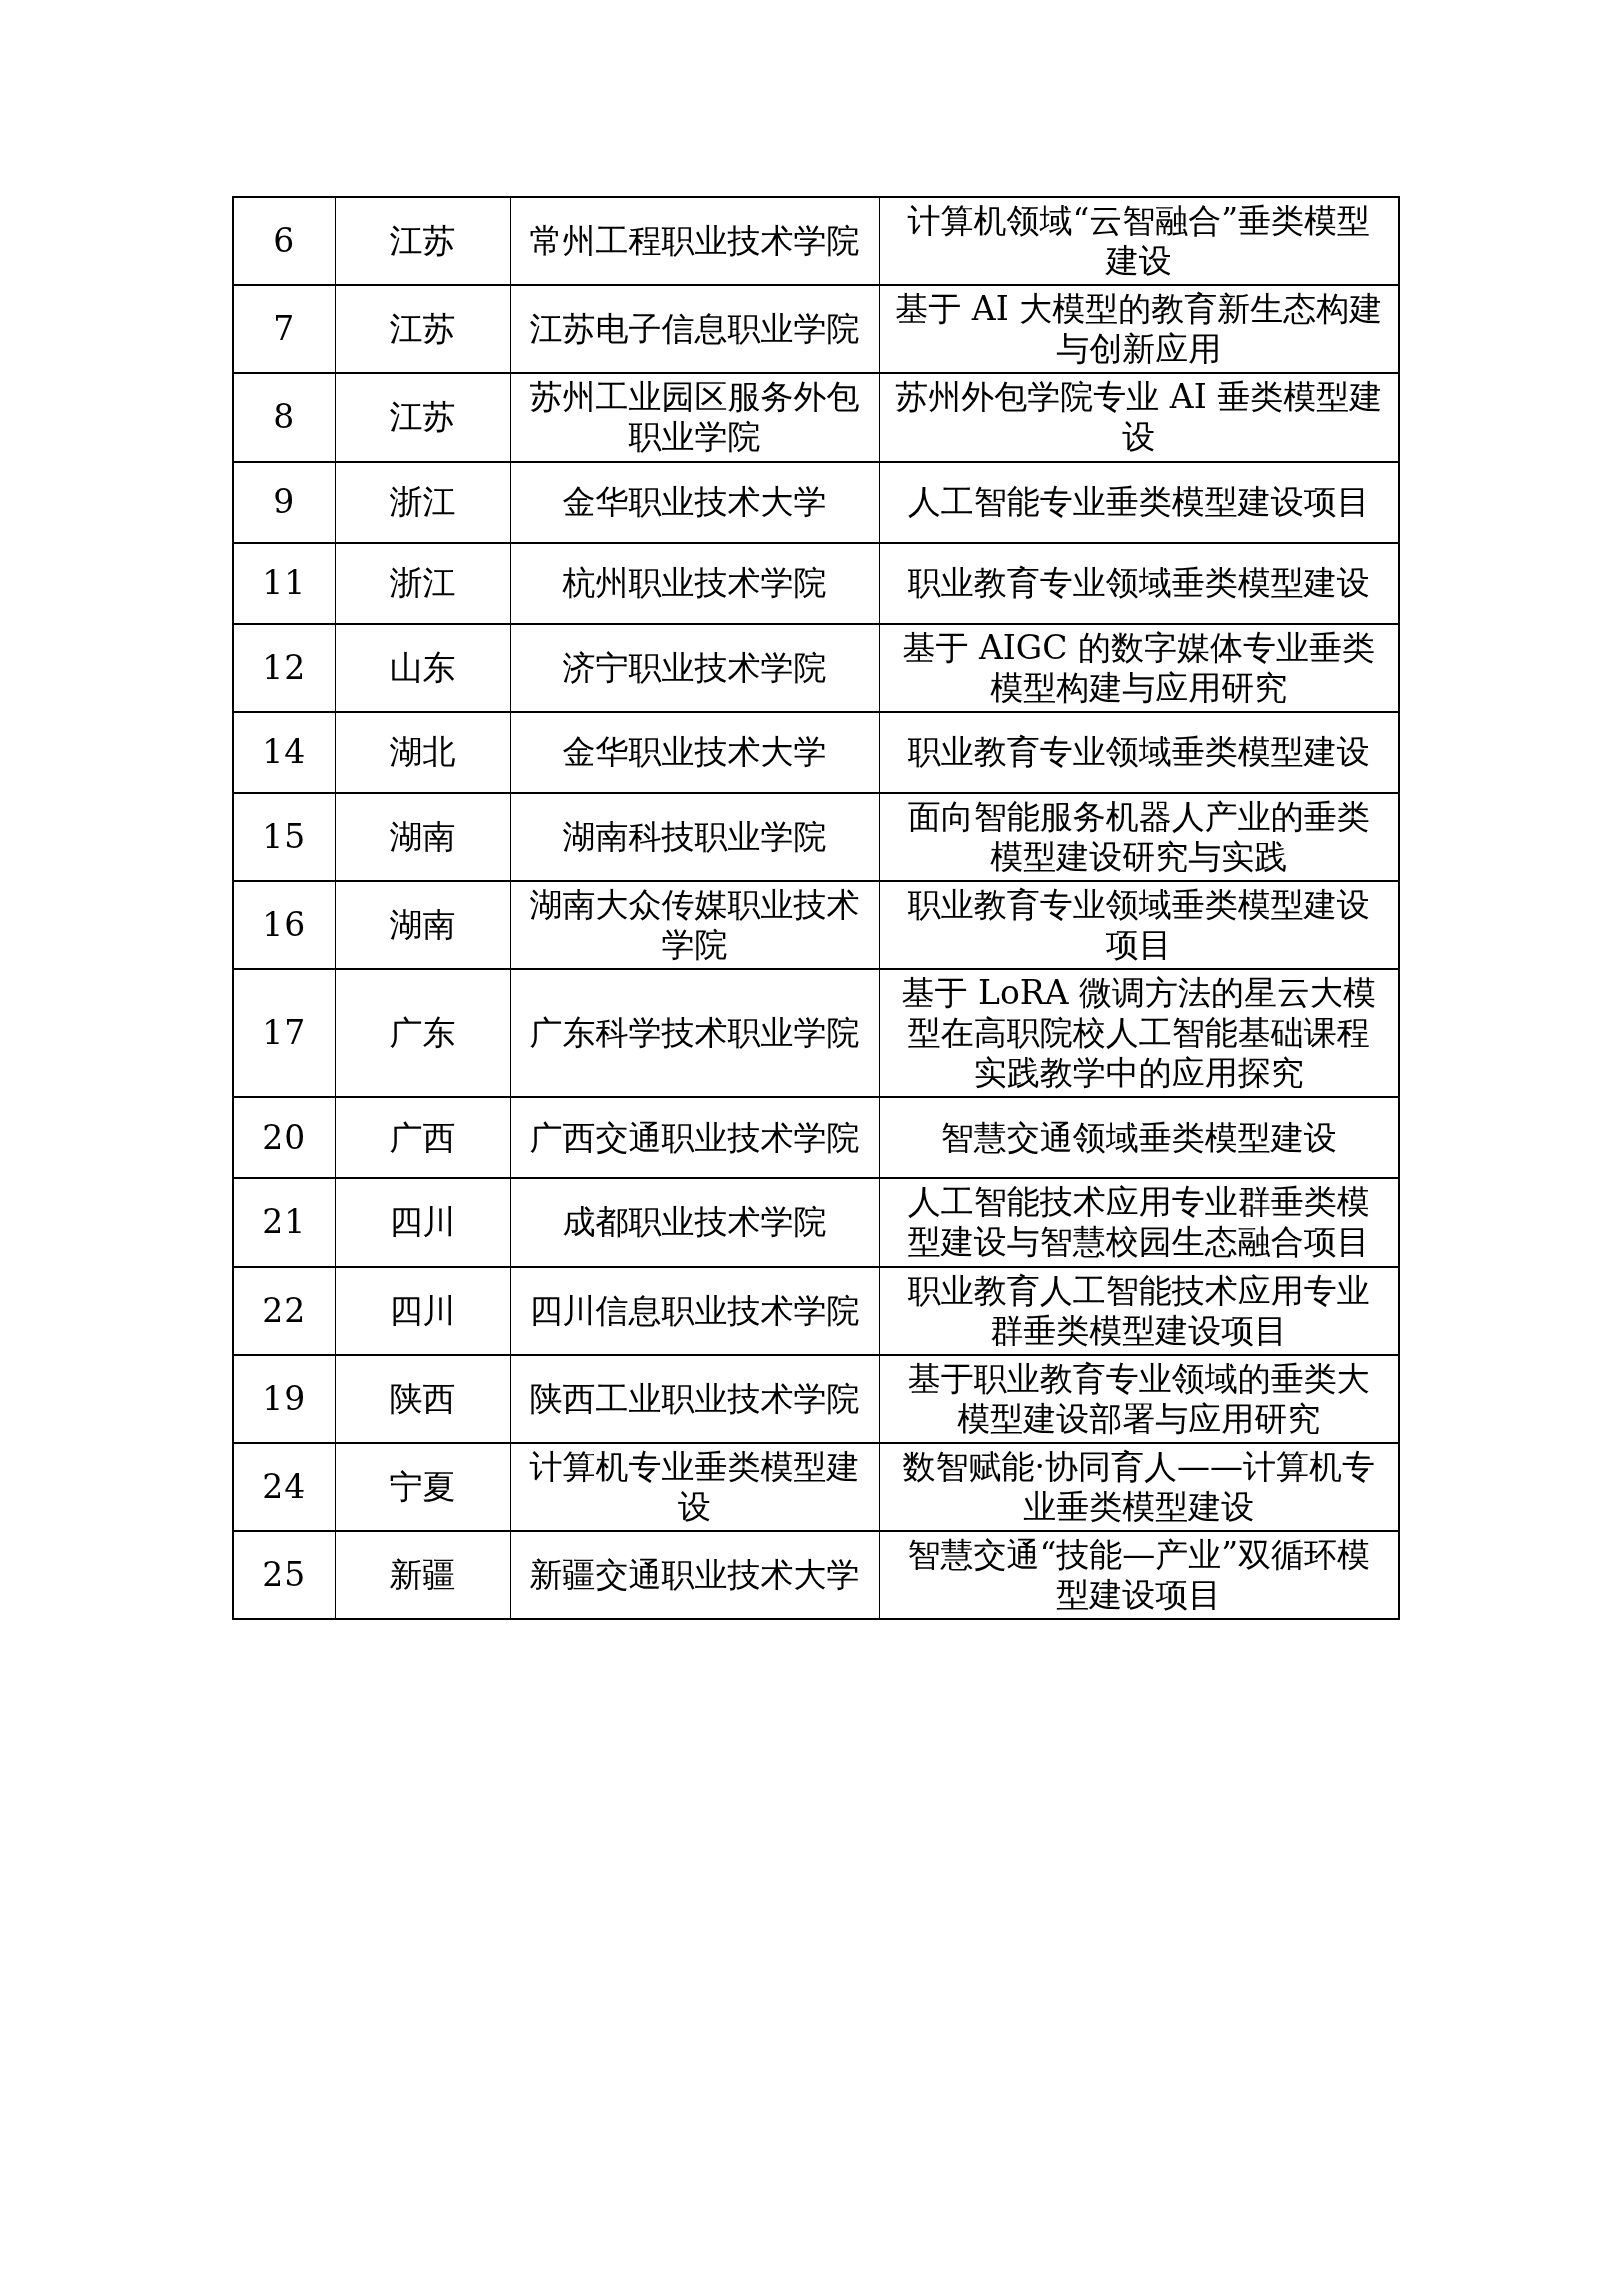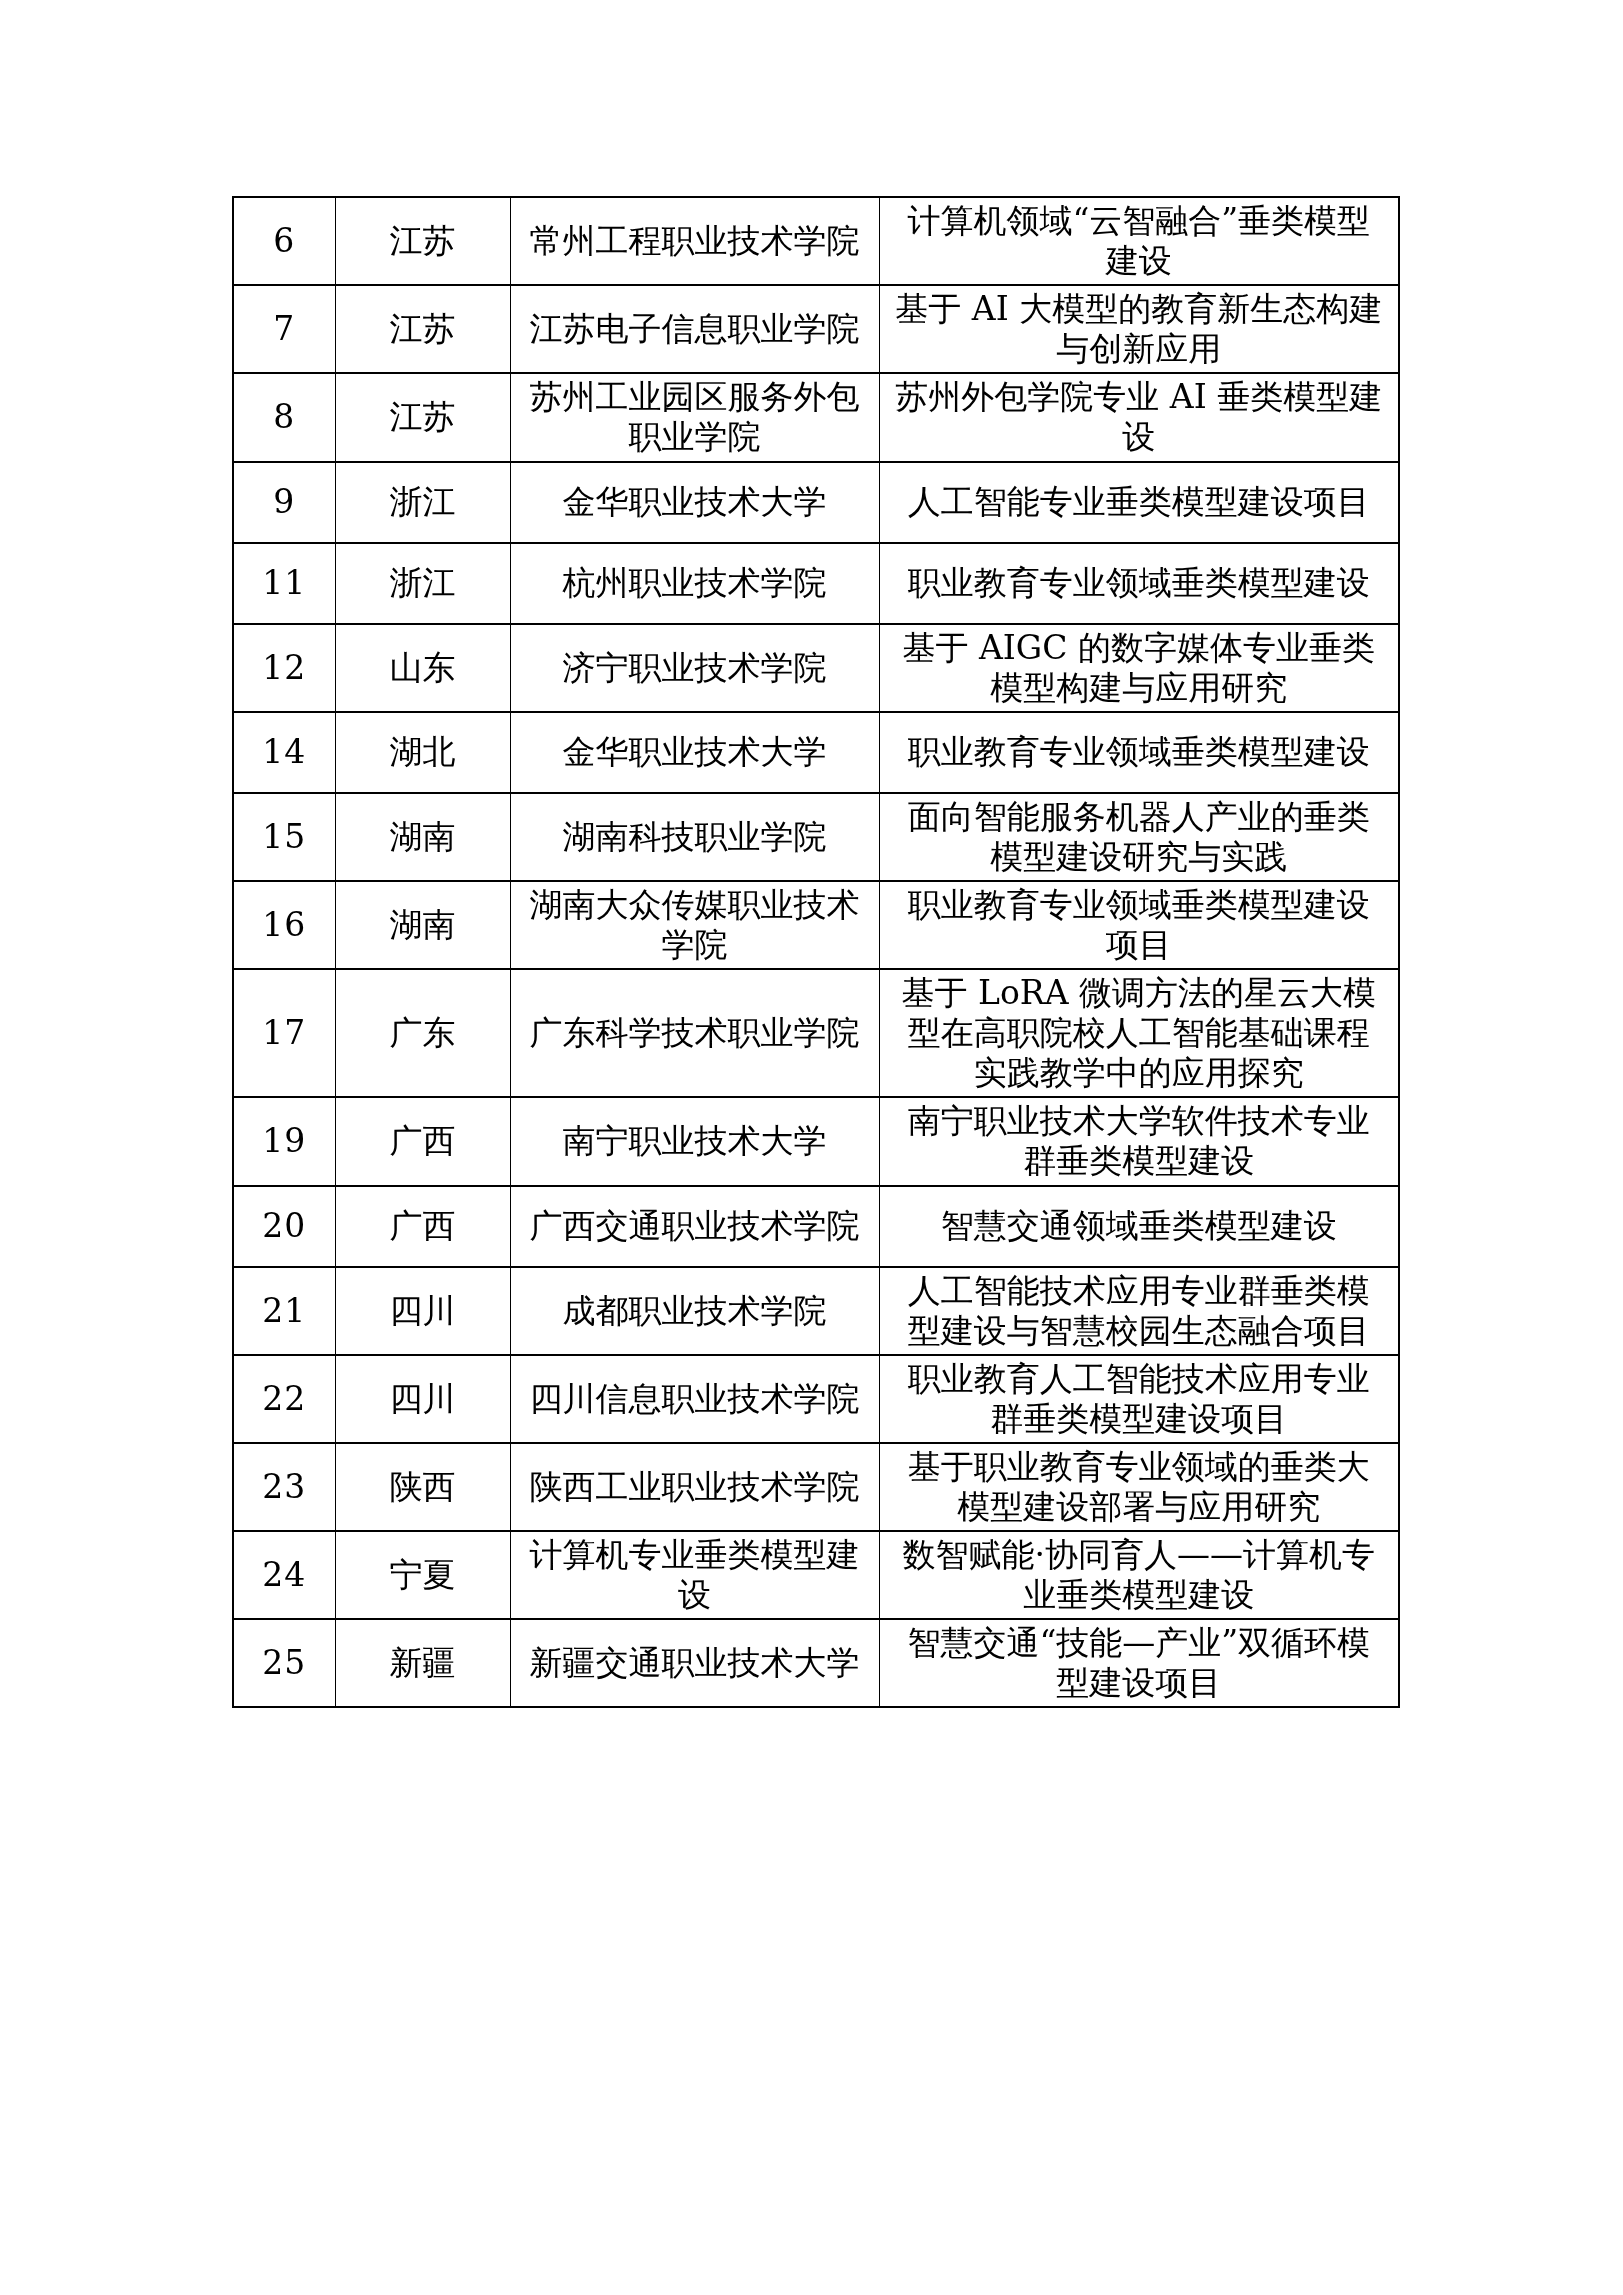--- a/index.html
+++ b/index.html
@@ -111,45 +111,39 @@
     <td class="col-school">湖南大众传媒职业技术学院</td>
     <td class="col-project">职业教育专业领域垂类模型建设项目</td>
   </tr>
         <tr>
     <td class="col-index">17</td>
     <td class="col-province">广东</td>
     <td class="col-school">广东科学技术职业学院</td>
     <td class="col-project">基于 LoRA 微调方法的星云大模型在高职院校人工智能基础课程实践教学中的应用探究</td>
   </tr>
         <tr>
-    <td class="col-index">19</td>
-    <td class="col-province">广西</td>
-    <td class="col-school">南宁职业技术大学</td>
-    <td class="col-project">南宁职业技术大学软件技术专业群垂类模型建设</td>
-  </tr>
-        <tr>
     <td class="col-index">20</td>
     <td class="col-province">广西</td>
     <td class="col-school">广西交通职业技术学院</td>
     <td class="col-project">智慧交通领域垂类模型建设</td>
   </tr>
         <tr>
     <td class="col-index">21</td>
     <td class="col-province">四川</td>
     <td class="col-school">成都职业技术学院</td>
     <td class="col-project">人工智能技术应用专业群垂类模型建设与智慧校园生态融合项目</td>
   </tr>
         <tr>
     <td class="col-index">22</td>
     <td class="col-province">四川</td>
     <td class="col-school">四川信息职业技术学院</td>
     <td class="col-project">职业教育人工智能技术应用专业群垂类模型建设项目</td>
   </tr>
         <tr>
-    <td class="col-index">23</td>
+    <td class="col-index">19</td>
     <td class="col-province">陕西</td>
     <td class="col-school">陕西工业职业技术学院</td>
     <td class="col-project">基于职业教育专业领域的垂类大模型建设部署与应用研究</td>
   </tr>
         <tr>
     <td class="col-index">24</td>
     <td class="col-province">宁夏</td>
     <td class="col-school">计算机专业垂类模型建设</td>
     <td class="col-project">数智赋能·协同育人——计算机专业垂类模型建设</td>
   </tr>

